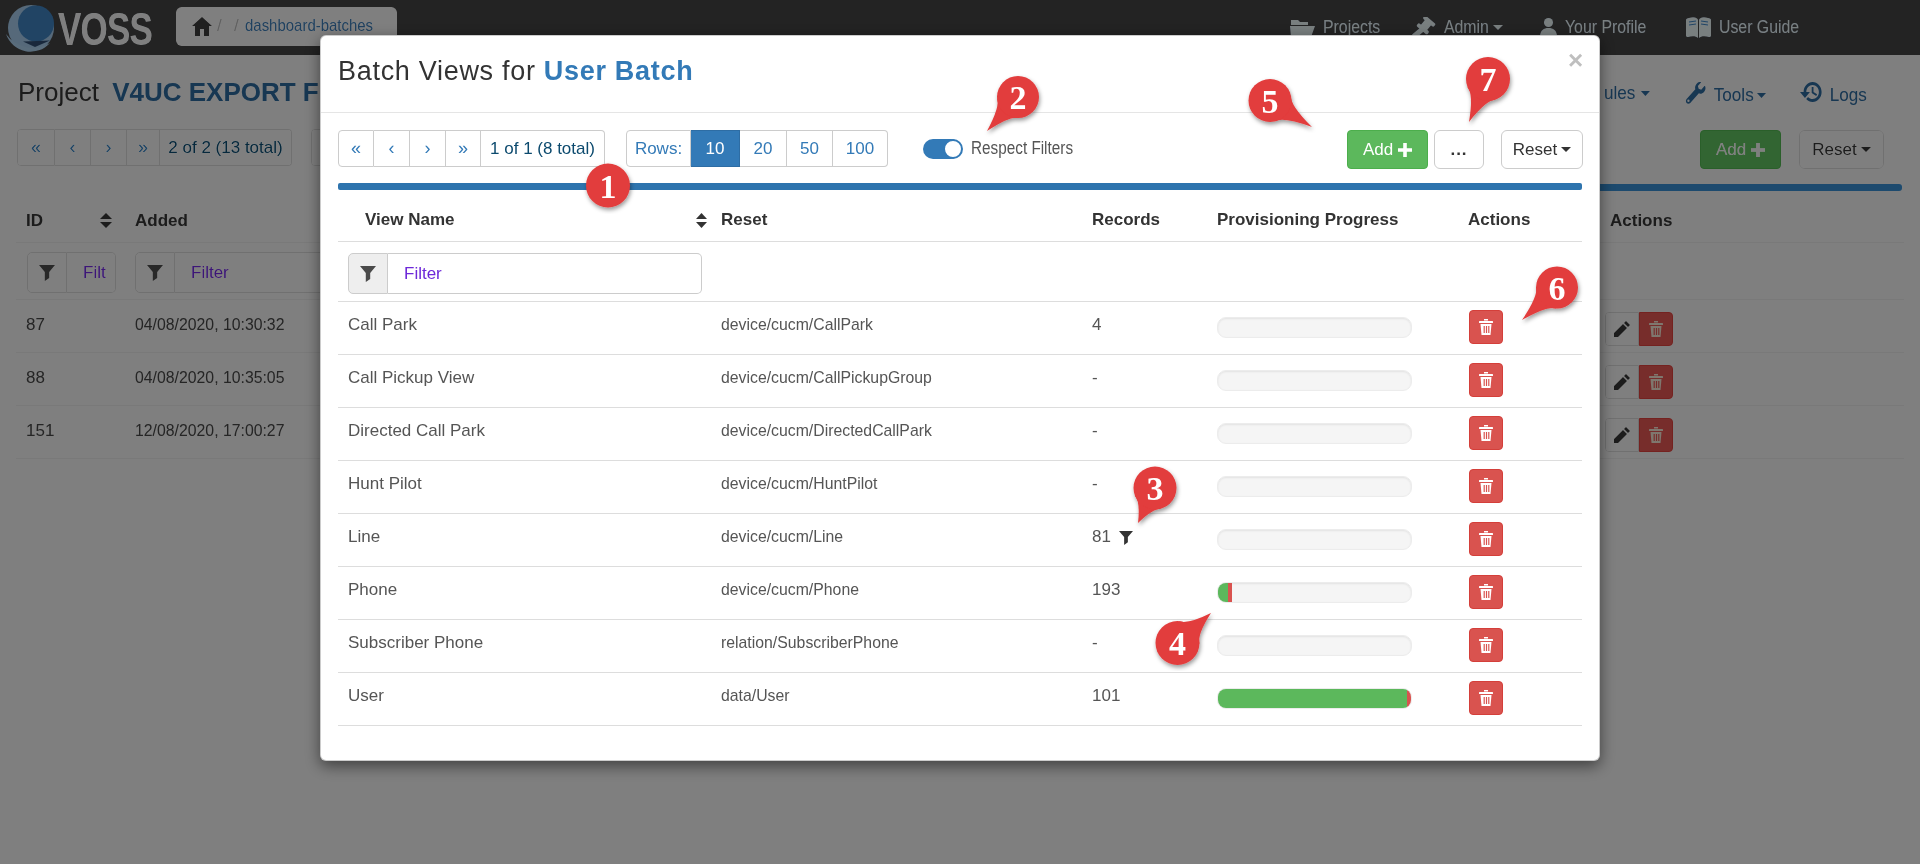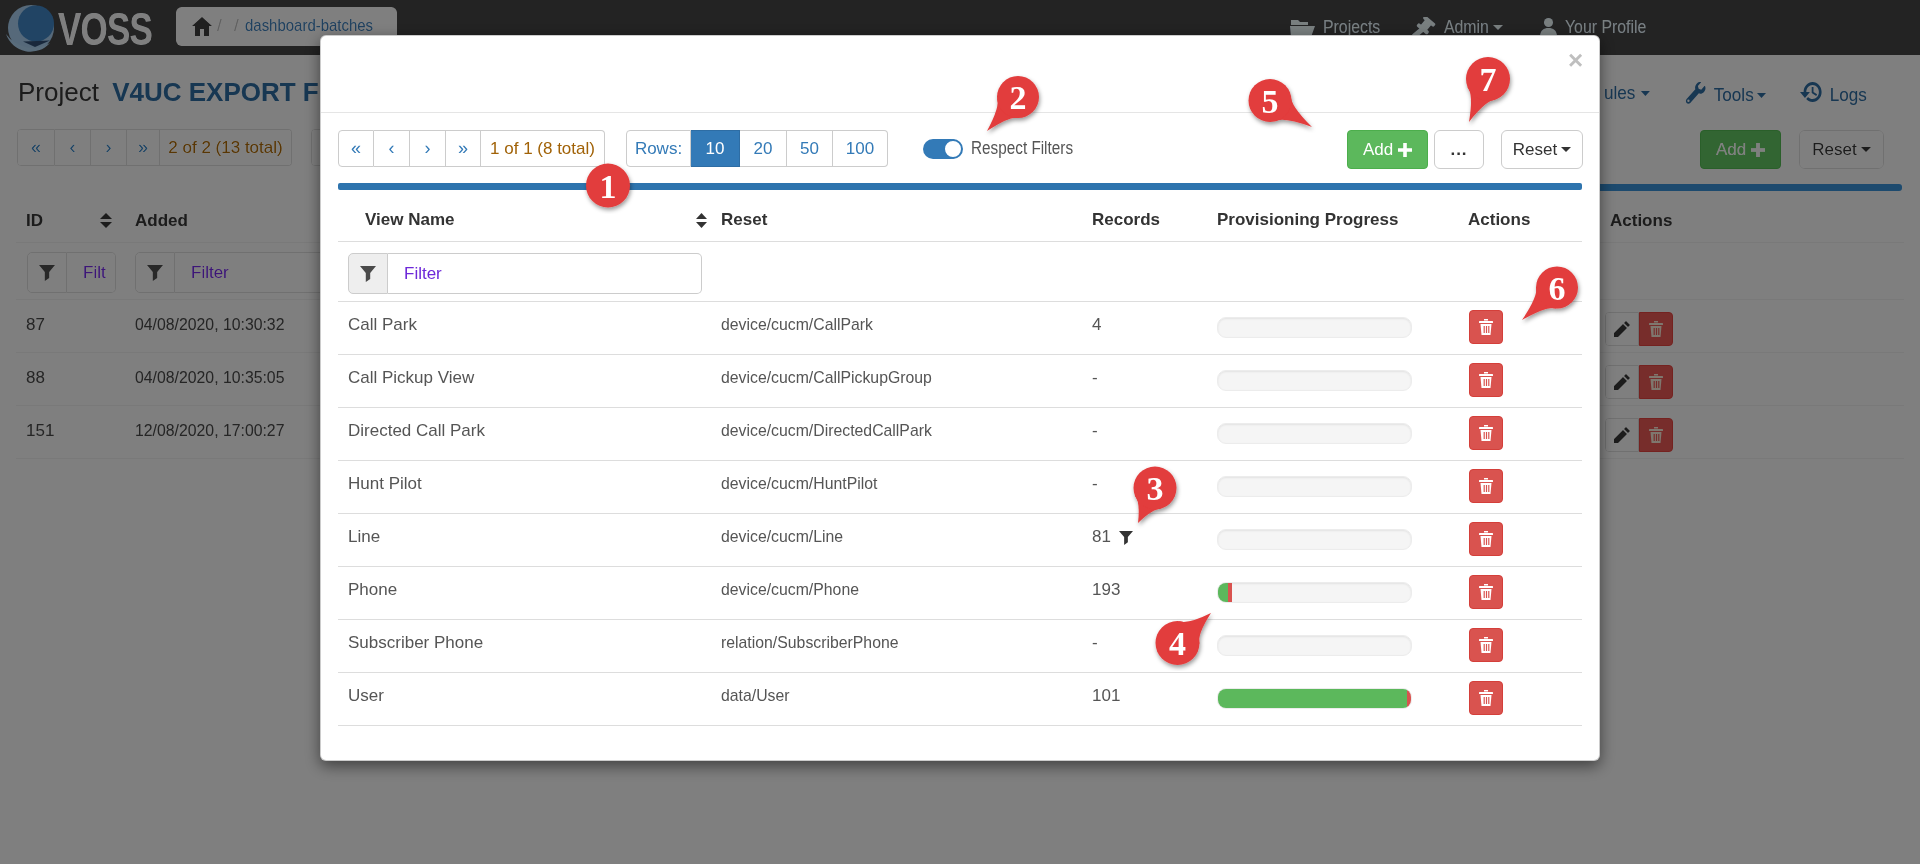--- a/index.html
+++ b/index.html
@@ -15,21 +15,21 @@
   .crumbtxt{color:#3a76ad;font-size:17px;}
   .navitem{position:absolute;top:0;height:55px;display:flex;align-items:center;color:#dceaf5;font-size:18px;}
   
   .ptitle{position:absolute;left:18px;top:77px;font-size:26px;color:#333;white-space:nowrap;}
   .ptitle b{color:#2a6496;display:inline-block;margin-left:6px;}
   .toplink{position:absolute;color:#2a6496;font-size:19px;white-space:nowrap;}
   .caret{display:inline-block;width:0;height:0;border-left:5px solid transparent;
     border-right:5px solid transparent;border-top:5px solid currentColor;vertical-align:middle;margin-left:4px;}
   
   .btn{position:absolute;box-sizing:border-box;border:1px solid #ccc;background:#fff;border-radius:4px;
-    display:flex;align-items:center;justify-content:center;font-size:17px;color:#a16207;}
+    display:flex;align-items:center;justify-content:center;font-size:17px;color:#0c4a6e;}
   .btn.blue{color:#337ab7;}
   .grp{border-radius:0;border-left-width:0;}
   .grp-l{border-bottom-right-radius:0;border-top-right-radius:0;}
   .grp-r{border-bottom-left-radius:0;border-top-left-radius:0;border-left-width:0;}
   .hdrtxt{position:absolute;font-weight:bold;font-size:17px;color:#333;white-space:nowrap;}
   .rowtxt{position:absolute;font-size:17px;color:#555;white-space:nowrap;}
   .hline{position:absolute;height:1px;background:#ddd;}
   
   .fbtn{position:absolute;box-sizing:border-box;background:#eee;border:1px solid #ccc;
     border-radius:5px 0 0 5px;display:flex;align-items:center;justify-content:center;}
@@ -100,20 +100,35 @@
           <span class="sx88">Admin</span>
           <span class="caret" style="margin-left:-2px"></span>
       </div>
       <div class="navitem" style="left:1540px">
         <svg width="17" height="19" viewBox="0 0 17 19" style="margin-right:8px">
           <circle cx="8.5" cy="4.5" r="4.5" fill="#dceaf5"></circle>
           <path d="M0 19 C0 12 4 10 8.5 10 C13 10 17 12 17 19 Z" fill="#dceaf5"></path>
         </svg>
           <span class="sx88">Your Profile</span>
       </div>
+      <div class="navitem" style="left:1686px">
+        <svg width="25" height="21" viewBox="0 0 25 21" style="margin-right:8px">
+          <g fill="#dceaf5">
+            <path d="M3 1 C8 -1 12 1 12 3 V21 C10 19 6 19 2 20 C1 20 0 19.5 0 18.5 V3 C0 2 1 1.4 3 1 Z"></path>
+            <path d="M22 1 C17 -1 13 1 13 3 V21 C15 19 19 19 23 20 C24 20 25 19.5 25 18.5 V3 C25 2 24 1.4 22 1 Z"></path>
+          </g>
+          <g stroke="#3c7cb6" stroke-width="1.2">
+            <line x1="3" y1="5" x2="10" y2="4"></line>
+              <line x1="3" y1="8" x2="10" y2="7"></line>
+            <line x1="15" y1="4" x2="22" y2="5"></line>
+              <line x1="15" y1="7" x2="22" y2="8"></line>
+          </g>
+        </svg>
+          <span class="sx88">User Guide</span>
+      </div>
       <div class="navitem" style="left:1931px">
         <svg width="23" height="20" viewBox="0 0 23 20" style="margin-right:8px">
           <path d="M0 2 a2 2 0 0 1 2 -2 h8 v4 h-6 v12 h6 v4 h-8 a2 2 0 0 1 -2 -2 Z" fill="#dceaf5"></path>
           <path d="M13 5 v-5 l10 10 -10 10 v-5 h-5 v-10 Z" fill="#dceaf5"></path>
         </svg>
           <span class="sx88">Logout</span>
       </div>
     </div>
 
     <div class="ptitle">Project <b>V4UC EXPORT FULL 4 AUG</b></div>
@@ -217,20 +232,21 @@
             <path d="M5 0 h4 v1.5 h-4 z"></path>
             <path fill-rule="evenodd" d="M1.5 5 h11 l-1 11 h-9 Z M4.6 7 h1.2 v7 h-1.2 Z M6.9 7 h1.2 v7 h-1.2 Z M9.2 7 h1.2 v7 h-1.2 Z"></path>
           </g>
         </svg>
     </div>
   </div>
 
   <div id="backdrop"></div>
 
   <div id="modal">
+    <div class="mtitle">Batch Views for <b>User Batch</b></div>
     <div class="mclose">×</div>
     <div class="hline" style="left:0;top:76px;width:1278px;background:#e5e5e5"></div>
 
     <div class="btn blue grp-l" style="left:17px;top:94px;width:36px;height:37px;font-size:18px">«</div>
     <div class="btn blue grp" style="left:53px;top:94px;width:36px;height:37px;font-size:18px">‹</div>
     <div class="btn blue grp" style="left:89px;top:94px;width:36px;height:37px;font-size:18px">›</div>
     <div class="btn blue grp" style="left:125px;top:94px;width:35px;height:37px;font-size:18px">»</div>
     <div class="btn grp-r" style="left:160px;top:94px;width:124px;height:37px">1 of 1 (8 total)</div>
 
     <div class="btn blue grp-l" style="left:305px;top:94px;width:65px;height:37px">Rows:</div>

